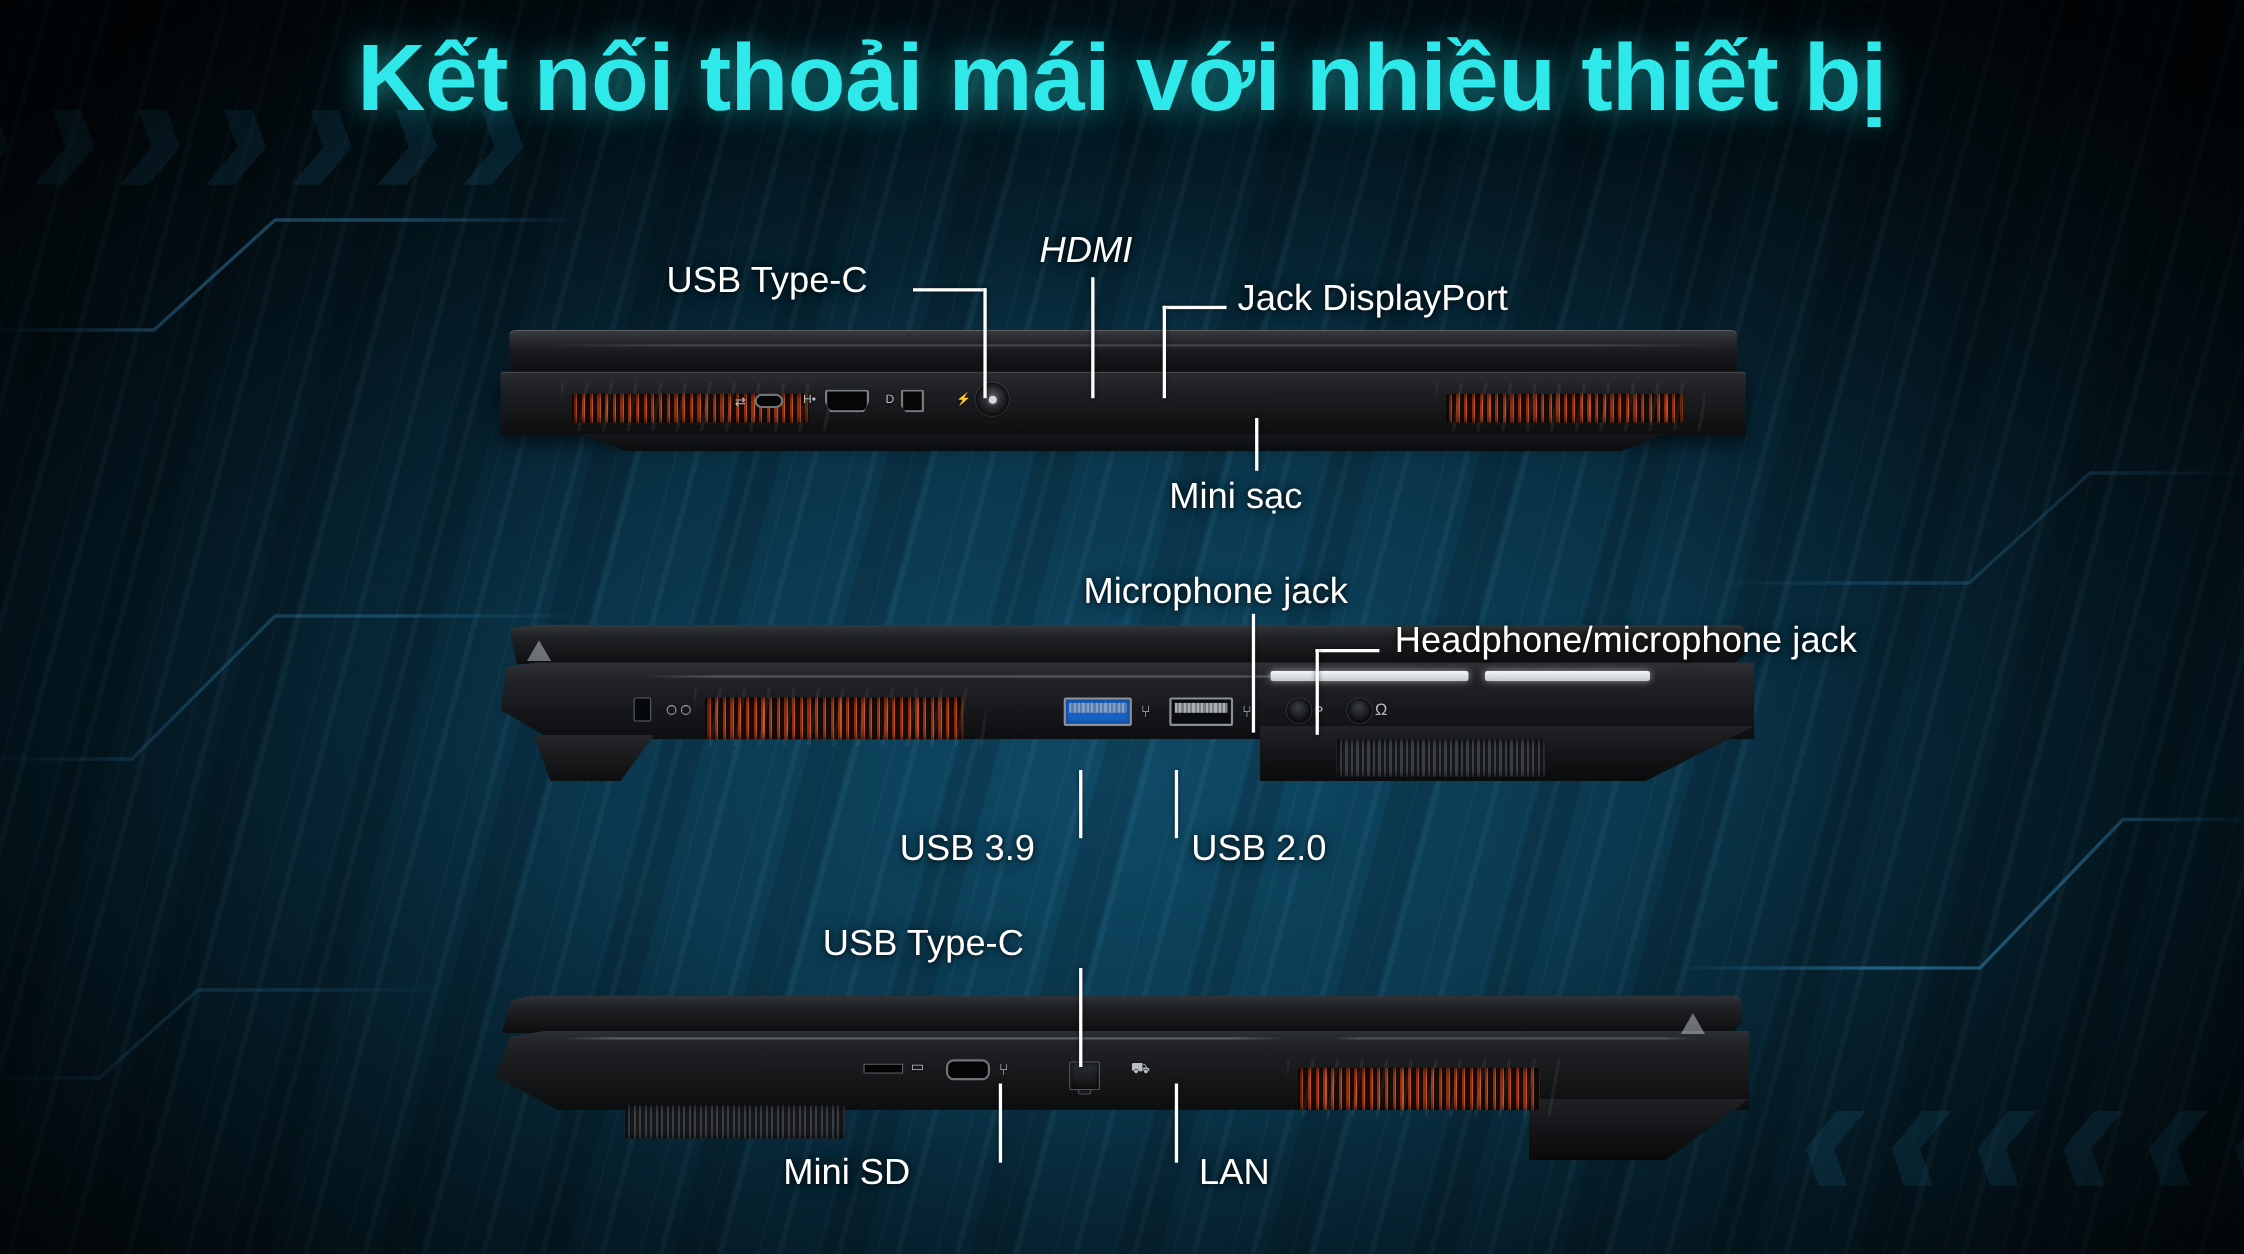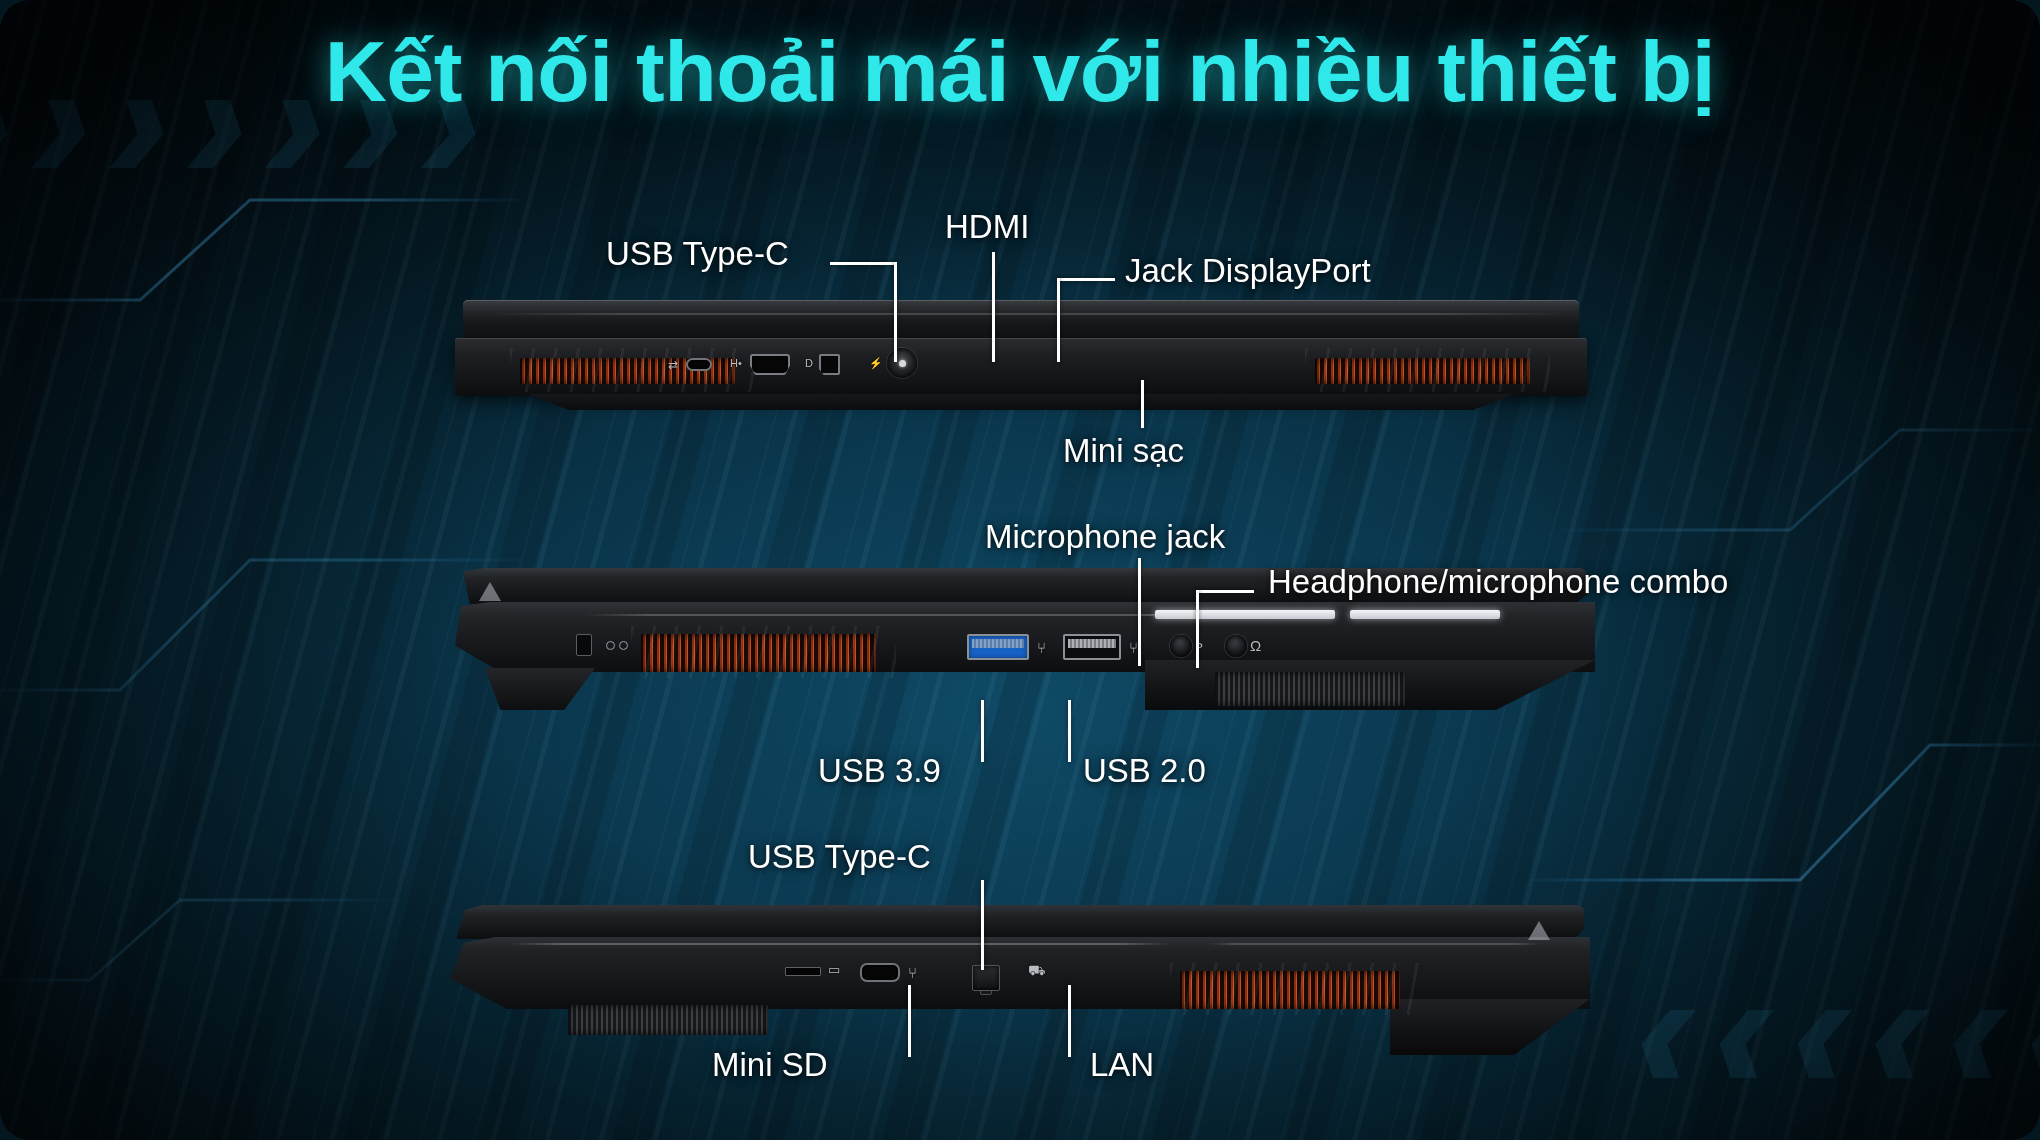--- a/index.html
+++ b/index.html
@@ -12,21 +12,20 @@
   }
 
   
   #stage {
     position: absolute;
     left: 0; top: 0;
     width: 2040px; height: 1140px;
     overflow: hidden;
     background:
       radial-gradient(ellipse 1500px 900px at 50% 62%, #0f4a66 0%, #0b3a51 28%, #072838 52%, #04161f 78%, #020d14 100%);
-    border-radius: 30px;
   }
 
   
   .stripes {
     position: absolute; inset: -20%;
     background: repeating-linear-gradient(
       105deg,
       rgba(255,255,255,0.000) 0px,
       rgba(255,255,255,0.000) 9px,
       rgba(150,220,255,0.035) 9px,
@@ -356,21 +355,21 @@
 
     <div class="port p-dc-ring" style="left:432px; top:48px; width:30px; height:30px;"></div>
     <div class="port p-dc-pin" style="left:444px; top:60px; width:7px; height:7px;"></div>
     <div class="icon-gly" style="left:414px; top:58px; font-size:11px;">⚡</div>
   </div>
 
   <div class="label" style="left:606px; top:235px;">USB Type-C</div>
   <div class="leader h" style="left:830px; top:262px; width:66px;"></div>
   <div class="leader v" style="left:894px; top:262px; height:100px;"></div>
 
-  <div class="label" style="left:945px; top:208px;">HDMI</div>
+  <div class="label" style="left:945px; top:208px;font-style:italic;">HDMI</div>
   <div class="leader v" style="left:992px; top:252px; height:110px;"></div>
 
   <div class="label" style="left:1125px; top:252px;">Jack DisplayPort</div>
   <div class="leader h" style="left:1057px; top:278px; width:58px;"></div>
   <div class="leader v" style="left:1057px; top:278px; height:84px;"></div>
 
   <div class="label" style="left:1063px; top:432px;">Mini sạc</div>
   <div class="leader v" style="left:1141px; top:380px; height:48px;"></div>
 
   <div class="laptop" id="sideL">
@@ -407,21 +406,21 @@
 
     <div class="port p-jack" style="left:770px; top:67px; width:22px; height:22px;"></div>
     <div class="icon-gly" style="left:795px; top:70px; font-size:15px;">Ω</div>
 
     <div class="ventbox grey" style="left:760px; top:104px; width:190px; height:34px;"></div>
   </div>
 
   <div class="label" style="left:985px; top:518px;">Microphone jack</div>
   <div class="leader v" style="left:1138px; top:558px; height:108px;"></div>
 
-  <div class="label" style="left:1268px; top:563px;">Headphone/microphone combo</div>
+  <div class="label" style="left:1268px; top:563px;">Headphone/microphone jack</div>
   <div class="leader h" style="left:1196px; top:590px; width:58px;"></div>
   <div class="leader v" style="left:1196px; top:590px; height:78px;"></div>
 
   <div class="label" style="left:818px; top:752px;">USB 3.9</div>
   <div class="leader v" style="left:981px; top:700px; height:62px;"></div>
 
   <div class="label" style="left:1083px; top:752px;">USB 2.0</div>
   <div class="leader v" style="left:1068px; top:700px; height:62px;"></div>
 
   <div class="laptop" id="sideR">

